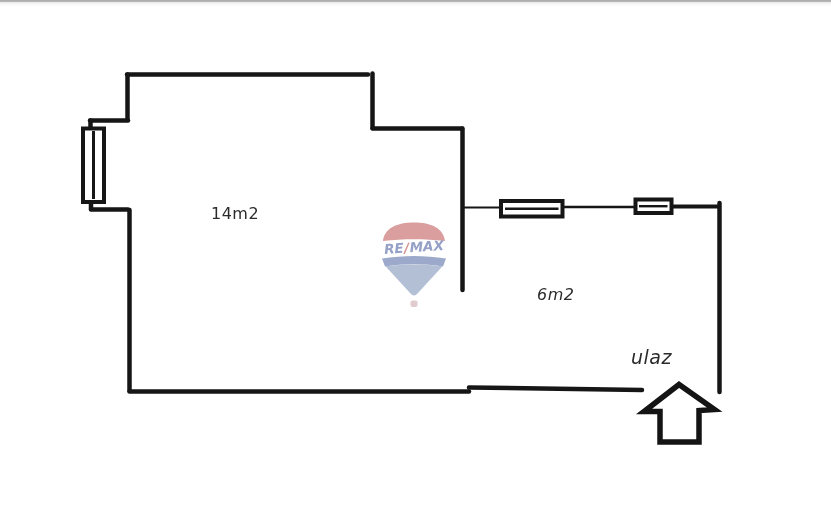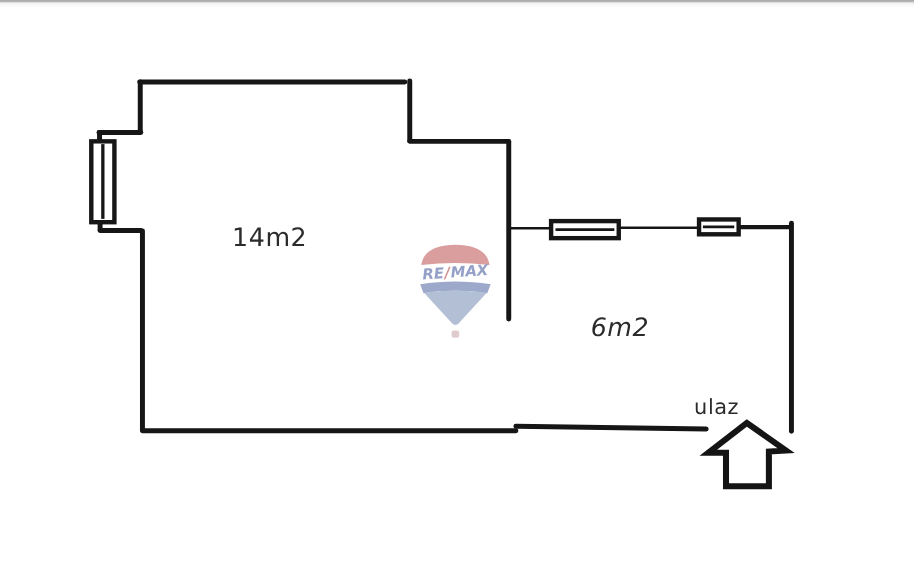--- a/index.html
+++ b/index.html
@@ -21,28 +21,28 @@
     width: 831px; height: 7px;
     background: linear-gradient(180deg, #ababab 0px, #b5b5b5 1.5px, #ececec 2.5px, #f7f7f7 4px, #ffffff 7px);
   }
   .plan-svg {
     position: absolute;
     left: 0; top: 0;
   }
   .room-label {
     position: absolute;
     color: #2b2b2b;
-    font-size: 23px;
+    font-size: 16px;
     line-height: 1;
     letter-spacing: 0.5px;
     white-space: nowrap;
   }
   #label-room-large { left: 211px; top: 206px; }
   #label-room-small { left: 537px; top: 287px; font-style: italic; }
-  #label-entrance   { left: 631px; top: 361px; font-size: 19px; }
+  #label-entrance   { left: 631px; top: 348px; font-size: 19px; font-style: italic; }
   #balloon-wrap {
     position: absolute;
     left: 379px; top: 220px;
     width: 70px; height: 92px;
     opacity: 0.88;
   }
 </style>
 </head>
 <body>
 

